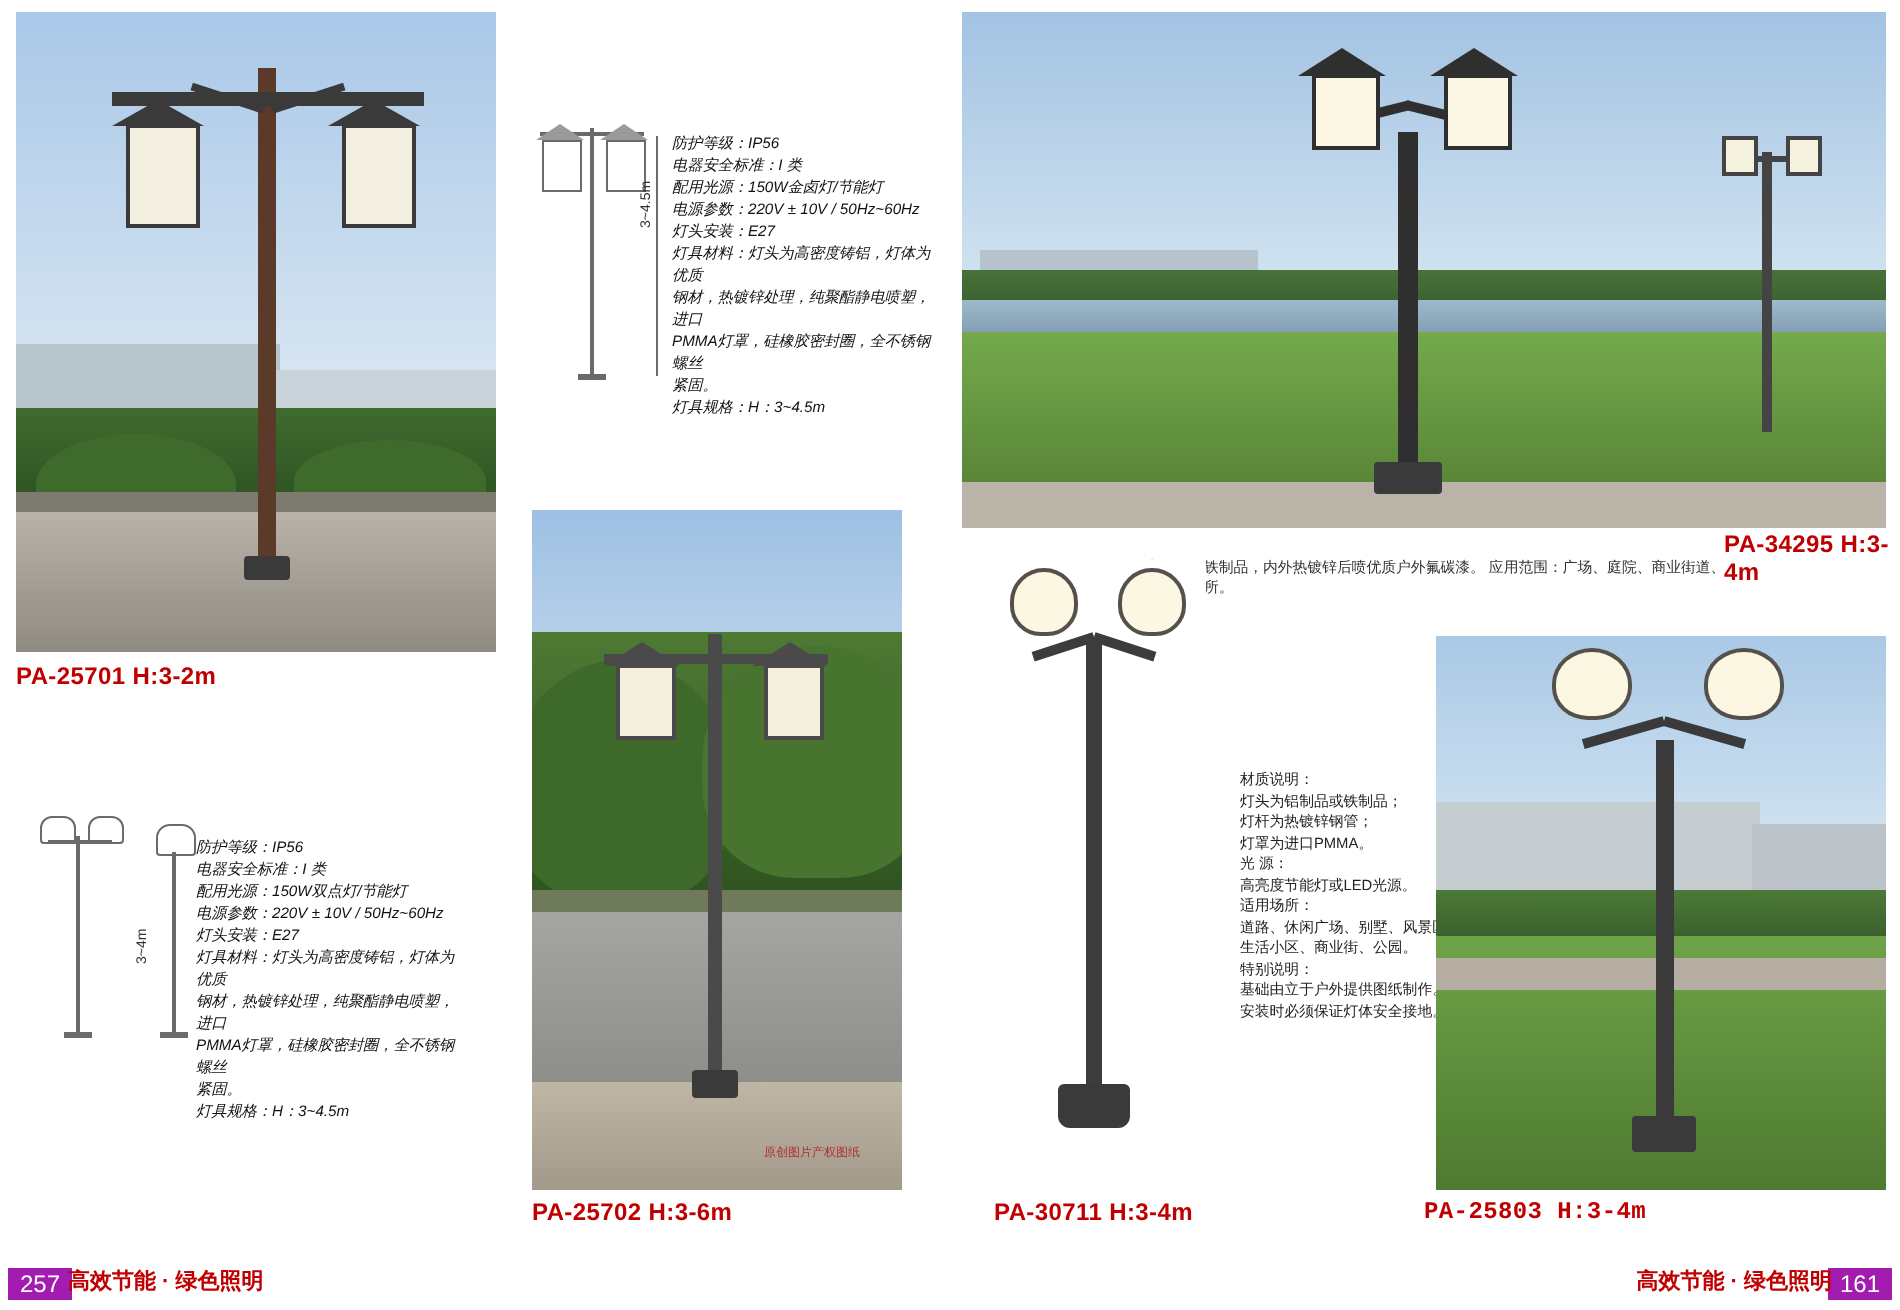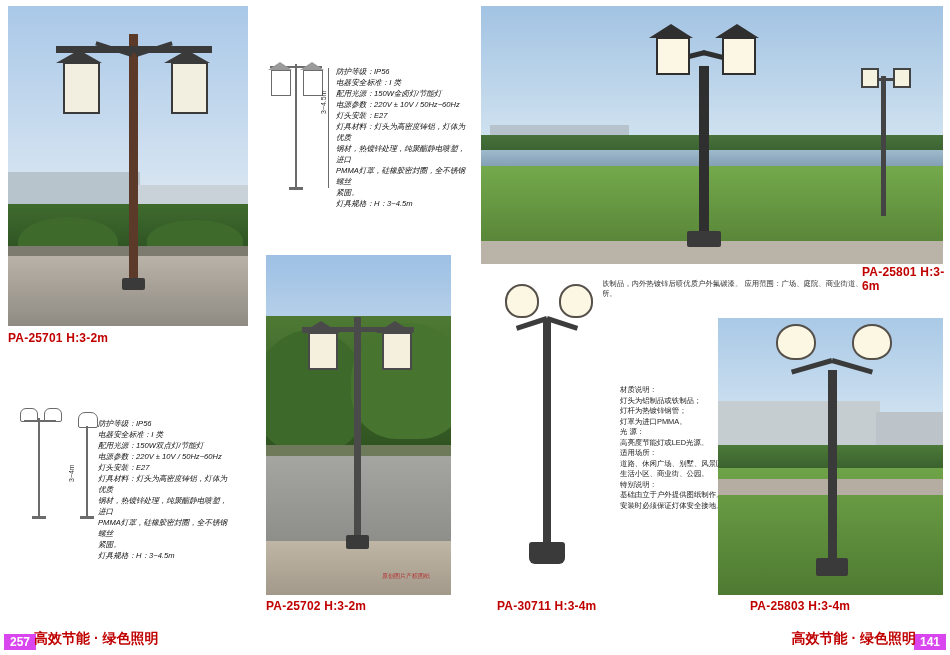--- a/index.html
+++ b/index.html
@@ -46,23 +46,23 @@
 
   
   .spec{position:absolute;font-size:7.6px;line-height:11px;color:#111;white-space:pre-line;font-style:italic;}
   .spec-red{position:absolute;font-size:7.4px;line-height:10.5px;white-space:pre-line;}
 
   
   .caption{position:absolute;font-size:12px;font-weight:bold;color:#c00000;letter-spacing:.2px;}
 
   
   .footbar{position:absolute;bottom:0;left:0;width:950px;height:26px;}
-  .pgnum{position:absolute;bottom:5px;font-size:12px;font-weight:bold;color:#ffffff;
-         background:#d946ef;padding:1px 6px;}
-  .foottxt{position:absolute;bottom:7px;font-size:14px;color:#c00000;font-weight:bold;}
+  .pgnum{position:absolute;bottom:5px;font-size:12px;font-weight:normal;color:#ffffff;
+         background:#a21caf;padding:1px 6px;}
+  .foottxt{position:absolute;bottom:7px;font-size:11px;color:#c00000;font-weight:bold;}
 
   .tinytxt{position:absolute;font-size:6px;color:#b03030;}
 </style>
 </head>
 <body>
 
 <div class="page">
 
   <div class="photo" style="left:8px;top:6px;width:240px;height:320px;">
     <div class="sky" style="height:62%;"></div>
@@ -144,21 +144,21 @@
 
     <div class="pole" style="left:88px;top:62px;width:7px;height:225px;background:#4a4a4a;"></div>
     <div class="armh" style="left:36px;top:72px;width:112px;height:5px;background:#4a4a4a;"></div>
     <div class="lanternRoof" style="left:36px;top:66px;width:38px;height:12px;clip-path:polygon(50% 0,100% 100%,0 100%);background:#4a4a4a;"></div>
     <div class="lantern" style="left:42px;top:77px;width:26px;height:34px;background:#f4f0dd;border-color:#4a4a4a;"></div>
     <div class="lanternRoof" style="left:110px;top:66px;width:38px;height:12px;clip-path:polygon(50% 0,100% 100%,0 100%);background:#4a4a4a;"></div>
     <div class="lantern" style="left:116px;top:77px;width:26px;height:34px;background:#f4f0dd;border-color:#4a4a4a;"></div>
     <div class="base" style="left:80px;top:280px;width:23px;height:14px;"></div>
   </div>
   <div class="tinytxt" style="left:382px;top:572px;">原创图片产权图纸</div>
-  <div class="caption" style="left:266px;top:599px;">PA-25702 H:3-2m</div>
+  <div class="caption" style="left:266px;top:599px;">PA-25702 H:3-6m</div>
 
   <div class="photo" style="left:481px;top:6px;width:462px;height:258px;">
     <div class="sky2" style="height:58%;background:linear-gradient(#a2c3e3,#d6e6f1);"></div>
     <div class="bldg" style="left:2%;top:46%;width:30%;height:12%;background:#b6c3cc;"></div>
     <div class="trees" style="top:50%;height:12%;background:linear-gradient(#47723a,#31552a);"></div>
     <div class="water" style="top:56%;height:7%;"></div>
     <div class="ground" style="height:38%;background:linear-gradient(#74a94c,#517c33);"></div>
     <div class="road" style="left:0;bottom:0;width:100%;height:9%;background:#b9b3a8;"></div>
 
     <div class="pole" style="left:218px;top:60px;width:10px;height:172px;background:#2f2f2f;"></div>
@@ -172,21 +172,21 @@
 
     <div class="pole" style="left:400px;top:70px;width:5px;height:140px;background:#444;"></div>
     <div class="armh" style="left:382px;top:72px;width:42px;height:3px;background:#444;"></div>
     <div class="lantern" style="left:380px;top:62px;width:14px;height:16px;background:#f6f2e0;border-color:#444;"></div>
     <div class="lantern" style="left:412px;top:62px;width:14px;height:16px;background:#f6f2e0;border-color:#444;"></div>
   </div>
 
   <div class="spec-red" style="left:565px;top:268px;width:300px;color:#333;">
     <span>技术参数：铁制品，内外热镀锌后喷优质户外氟碳漆。  应用范围：广场、庭院、商业街道、别墅区等场所。</span>
   </div>
-  <div class="caption" style="left:862px;top:265px;">PA-25801 H:3-6m</div>
+  <div class="caption" style="left:862px;top:265px;">PA-34295 H:3-4m</div>
 
   <div class="photo" style="left:497px;top:280px;width:106px;height:315px;background:#ffffff;">
     <div style="position:absolute;left:0;top:0;width:100%;height:100%;background:#ffffff;"></div>
     <div class="pole" style="left:46px;top:40px;width:8px;height:232px;background:#3c3c3c;"></div>
     <div class="base" style="left:32px;top:262px;width:36px;height:22px;border-radius:3px 3px 6px 6px;"></div>
     <div class="armh" style="left:18px;top:36px;width:32px;height:5px;background:#3c3c3c;transform:rotate(-18deg);transform-origin:right center;"></div>
     <div class="armh" style="left:50px;top:36px;width:32px;height:5px;background:#3c3c3c;transform:rotate(18deg);transform-origin:left center;"></div>
     <div class="globe" style="left:8px;top:4px;width:30px;height:30px;"></div>
     <div class="globe" style="left:62px;top:4px;width:30px;height:30px;"></div>
   </div>
@@ -213,22 +213,22 @@
     <div class="ground" style="height:46%;background:linear-gradient(#6fa348,#4e7a31);"></div>
     <div class="road" style="left:0;top:58%;width:100%;height:6%;background:#b5ada1;"></div>
 
     <div class="pole" style="left:110px;top:52px;width:9px;height:200px;background:#3a3a3a;"></div>
     <div class="base" style="left:98px;top:240px;width:32px;height:18px;"></div>
     <div class="armh" style="left:72px;top:40px;width:42px;height:5px;background:#3a3a3a;transform:rotate(-16deg);transform-origin:right center;"></div>
     <div class="armh" style="left:114px;top:40px;width:42px;height:5px;background:#3a3a3a;transform:rotate(16deg);transform-origin:left center;"></div>
     <div class="globe" style="left:58px;top:6px;width:36px;height:32px;"></div>
     <div class="globe" style="left:134px;top:6px;width:36px;height:32px;"></div>
   </div>
-  <div class="caption" style="left:750px;top:599px;">PA-25803 H:3-4m</div>
+  <div class="caption" style="left:712px;top:599px;font-family:Liberation Mono, monospace;">PA-25803 H:3-4m</div>
 
   <div class="footbar">
     <div class="pgnum" style="left:4px;">257</div>
     <div class="foottxt" style="left:34px;">高效节能 · 绿色照明</div>
-    <div class="pgnum" style="right:4px;">141</div>
+    <div class="pgnum" style="right:4px;">161</div>
     <div class="foottxt" style="right:34px;">高效节能 · 绿色照明</div>
   </div>
 
 </div>
 
 </body></html>

